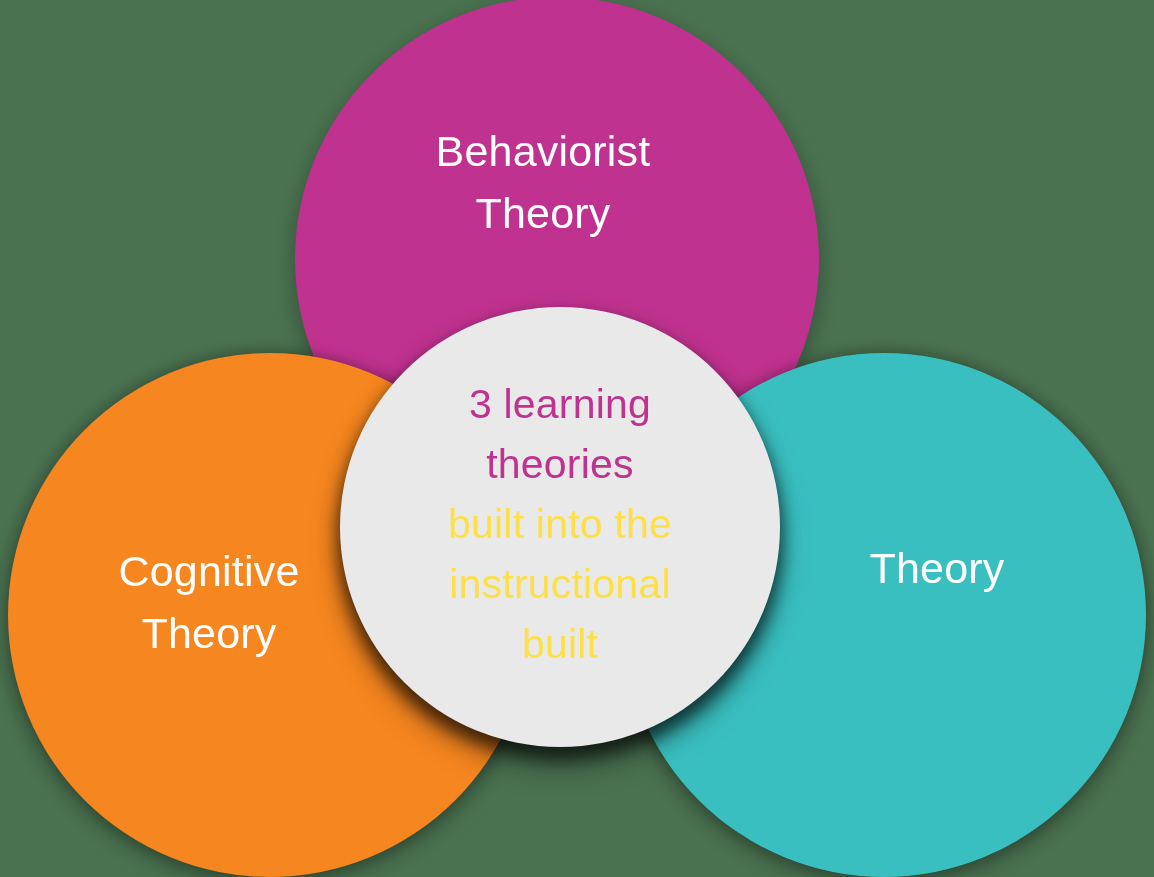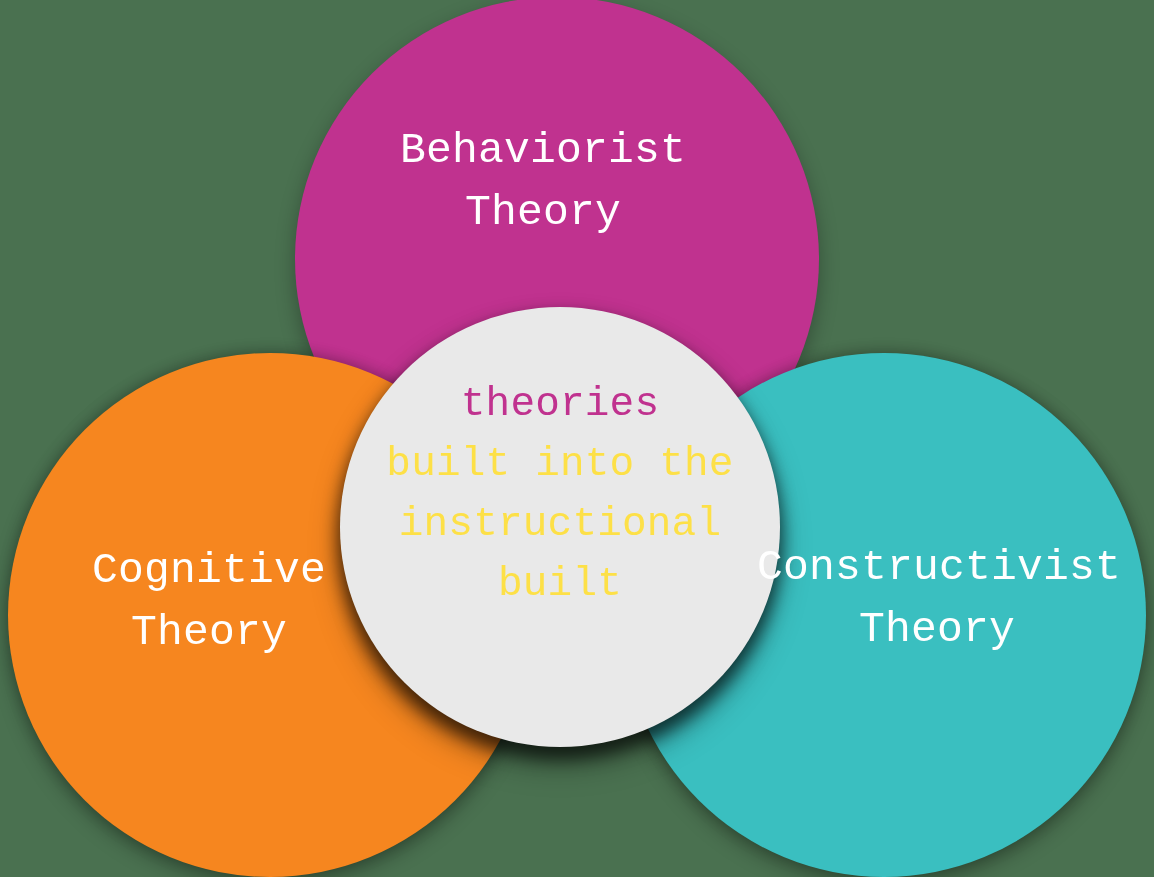--- a/index.html
+++ b/index.html
@@ -9,21 +9,20 @@
     width: 1154px;
     height: 877px;
     overflow: hidden;
     font-family: "Liberation Sans", "DejaVu Sans", sans-serif;
   }
   .stage {
     position: relative;
     width: 1154px;
     height: 877px;
     background: #4A7150;
-    font-family: Liberation Mono, monospace;
   }
   .circle {
     position: absolute;
     border-radius: 50%;
     width: 524px;
     height: 524px;
   }
   .circle-behaviorist {
     left: 295px;
     top: -3px;
@@ -99,24 +98,24 @@
     <span>Behaviorist</span>
     <span>Theory</span>
   </div>
 
   <div class="label label-cognitive">
     <span>Cognitive</span>
     <span>Theory</span>
   </div>
 
   <div class="label label-constructivist">
-    <span>Constructivist</span>
     <span>Theory</span>
   </div>
 
   <div class="center-text">
+    <span class="hl">3 learning</span>
     <span class="hl">theories</span>
     <span class="body">built into the</span>
     <span class="body">instructional</span>
     <span class="body">built</span>
   </div>
 
 </div>
 
 </body></html>

